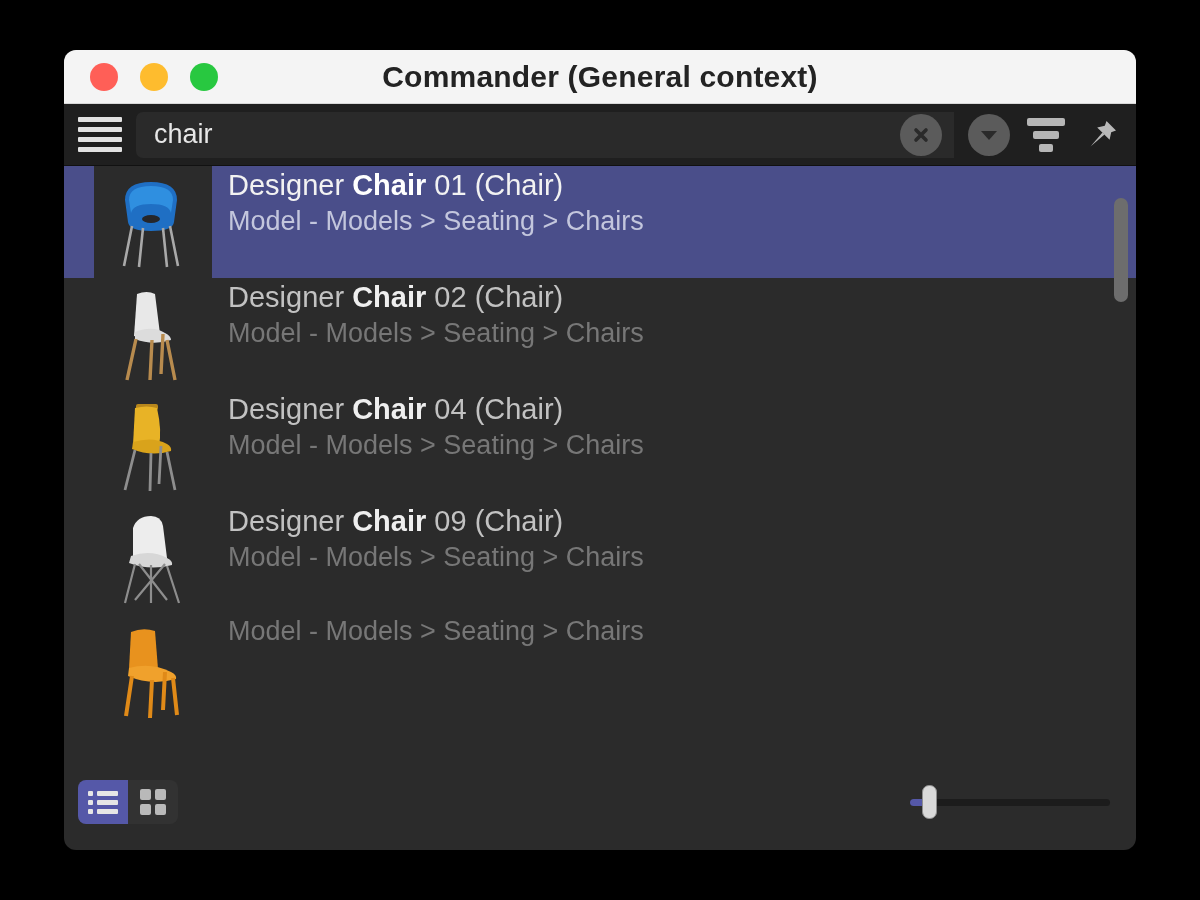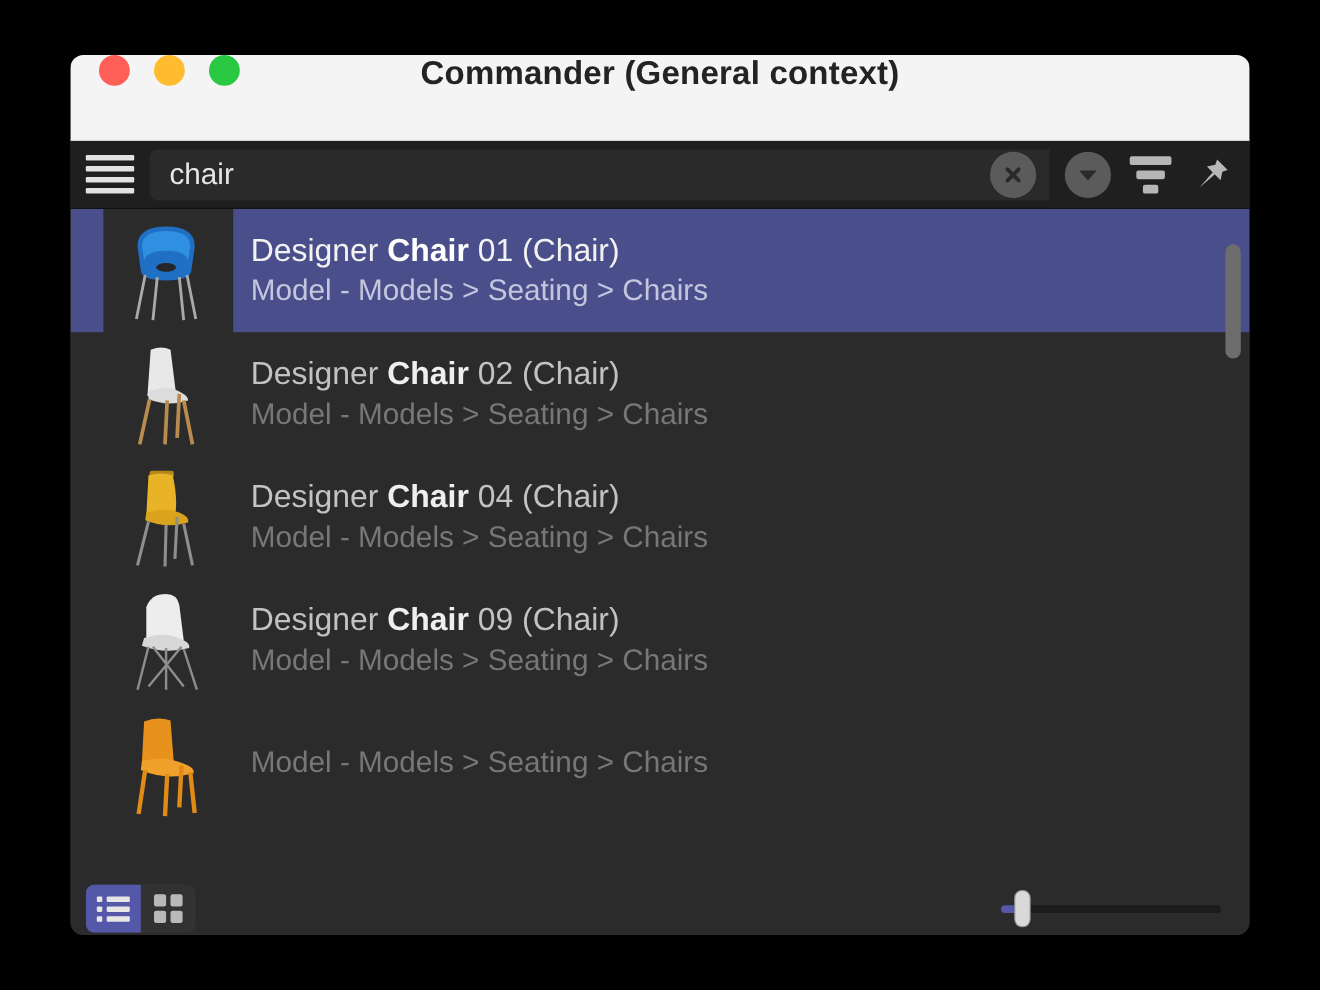--- a/index.html
+++ b/index.html
@@ -17,24 +17,24 @@
     width:1072px; height:800px;
     border-radius:12px;
     overflow:hidden;
     background:#2b2b2b;
     box-shadow:0 6px 26px rgba(0,0,0,0.85);
   }
 
   
   #titlebar {
     position:relative;
-    height:78px;
+    height:54px;
     background:#f4f4f4;
     border-bottom:1px solid #d8d8d8;
-    display:flex; 
+    display:flex; align-items:center;
   }
   #traffic { display:flex; gap:22px; padding-left:26px; }
   .light { width:28px; height:28px; border-radius:50%; }
   .light.red    { background:#ff5f57; }
   .light.yellow { background:#febc2e; }
   .light.green  { background:#28c840; }
   #window-title {
     position:absolute; left:0; right:0; text-align:center;
     font-size:30px; font-weight:bold; color:#232323;
     letter-spacing:.2px; pointer-events:none;
@@ -98,21 +98,21 @@
     height:112px; cursor:pointer;
   }
   .row .accent { width:30px; flex:none; }
   .row.selected .accent { background:#4a4e8a; }
   .thumb-cell {
     width:118px; flex:none;
     display:flex; align-items:center; justify-content:center;
   }
   .thumb { width:96px; height:104px; }
   .text-cell {
-    flex:1; display:flex; flex-direction:column; justify-content:center;
+    flex:1; display:flex; flex-direction:column; justify-content:flex-start;
     padding-left:16px; padding-right:26px;
   }
   .row.selected .text-cell { background:#4a4e8a; }
   .title { font-size:29px; color:#c2c2c2; line-height:1.32; white-space:nowrap; }
   .title b { font-weight:bold; color:#efefef; }
   .row.selected .title { color:#f2f2f2; }
   .row.selected .title b { color:#ffffff; }
   .subtitle { font-size:27px; color:#777777; line-height:1.32; white-space:nowrap; }
   .row.selected .subtitle { color:#c3c6dd; }
 

